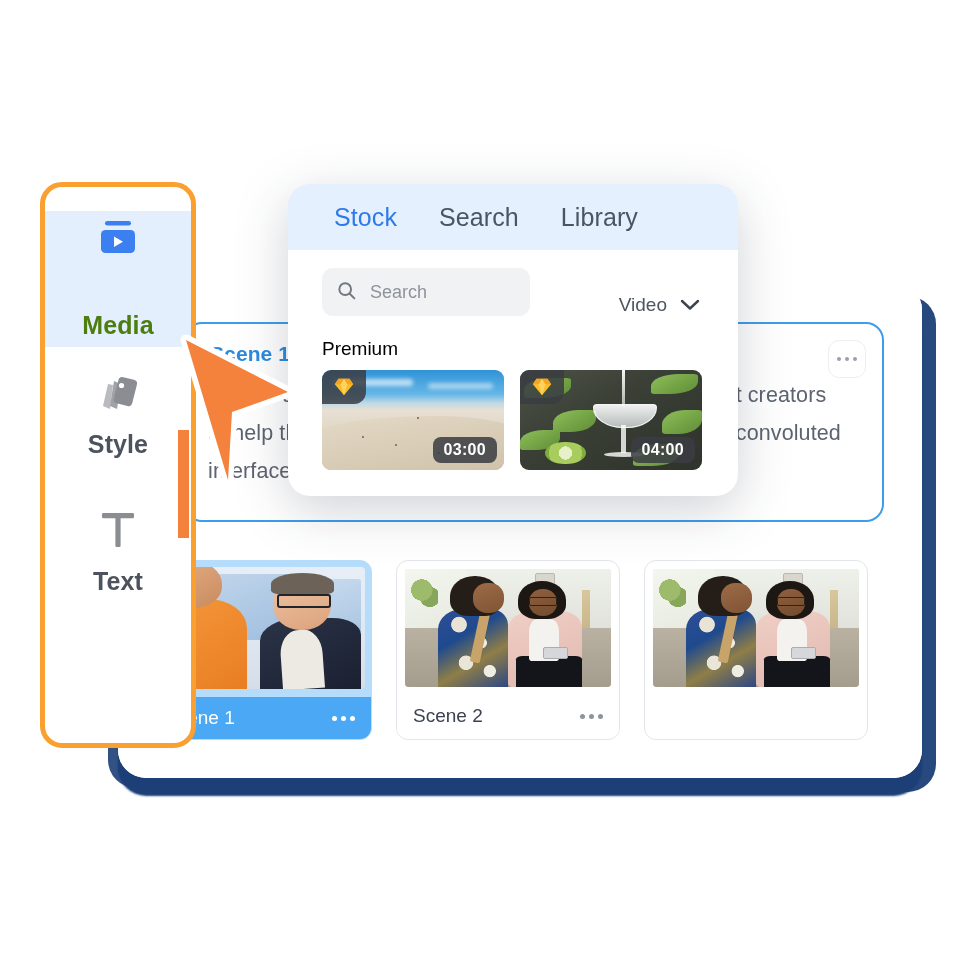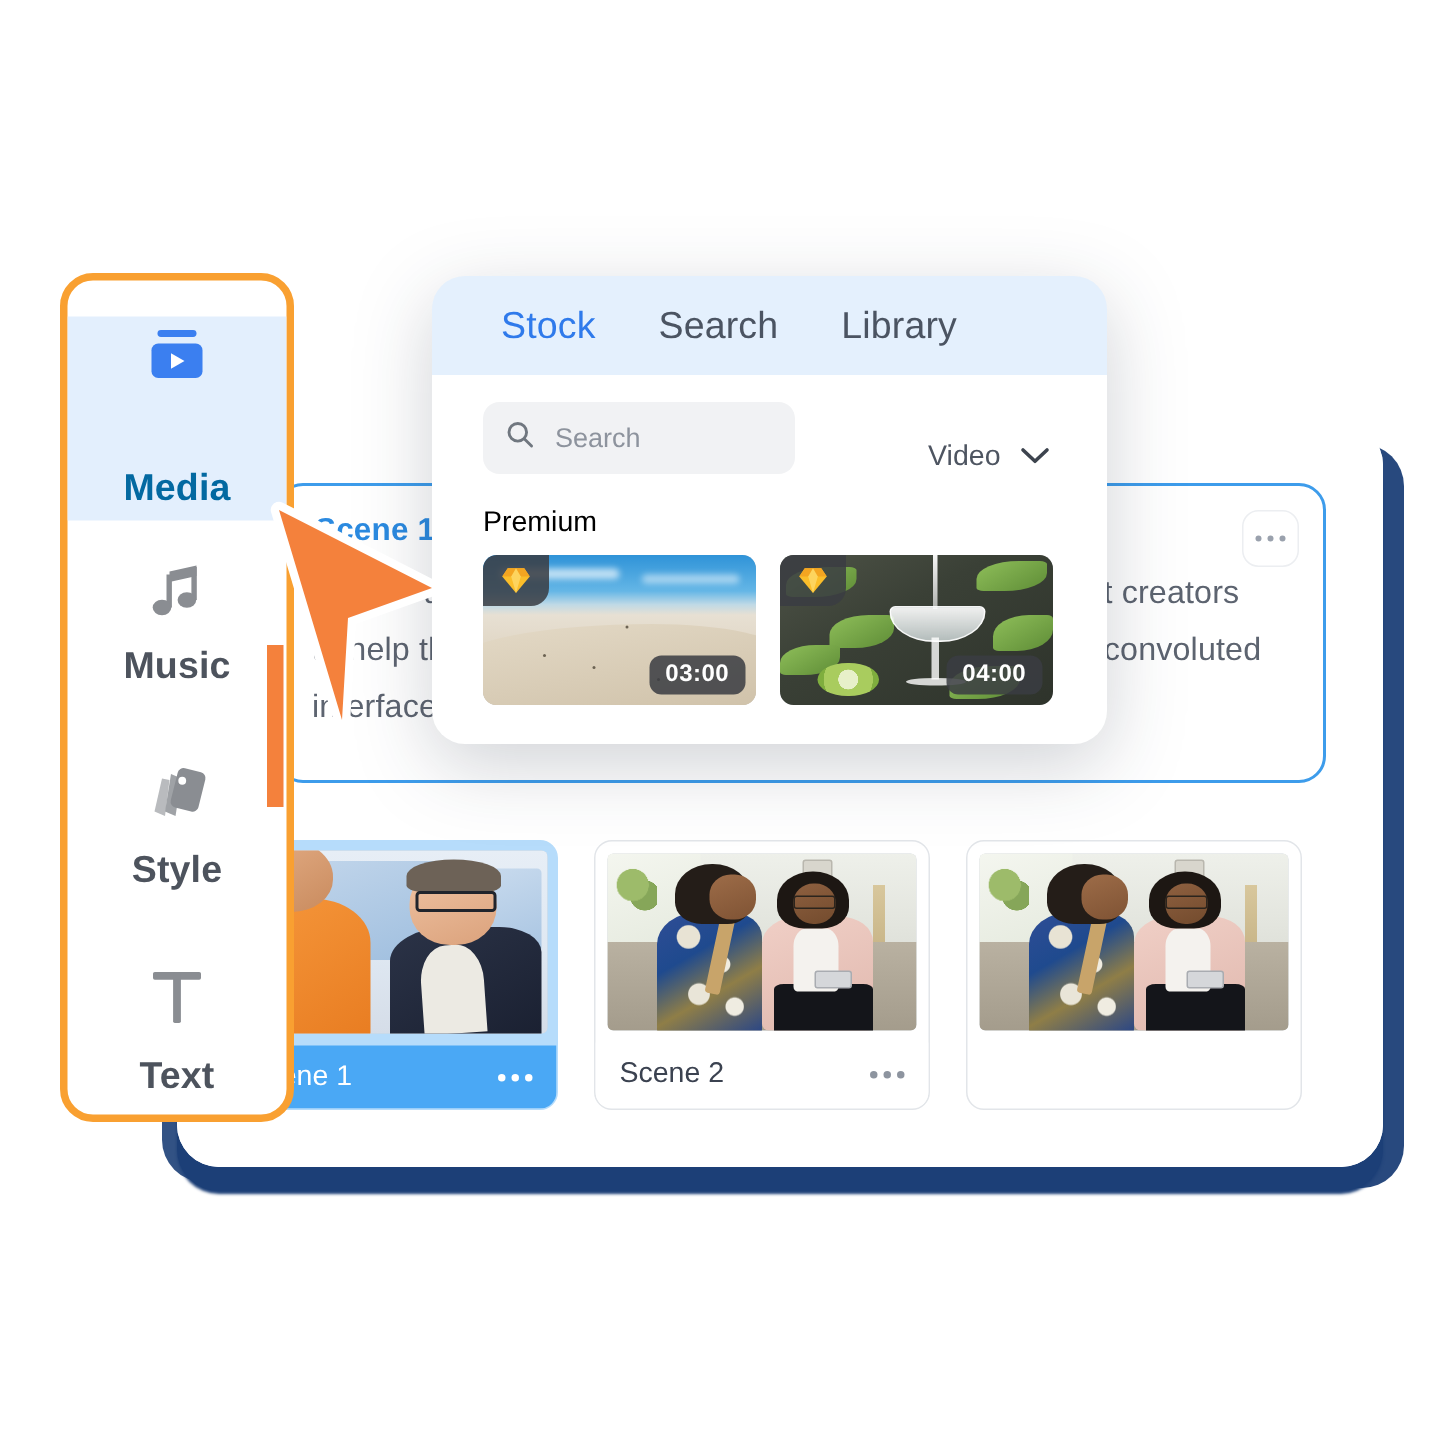--- a/index.html
+++ b/index.html
@@ -371,21 +371,21 @@
     gap: 10px;
   }
   .side-item.first { margin-top: 24px; }
   .side-item.active { background: #e3effd; }
   .side-label {
     font-size: 25px;
     font-weight: 700;
     color: #4d535d;
     letter-spacing: .1px;
   }
-  .side-item.active .side-label { color: #0369a1; margin-top: 36px; }
+  .side-item.active .side-label { color: #4d7c0f; margin-top: 36px; }
 
   
   .cursor {
     position: absolute;
     left: 170px;
     top: 330px;
     z-index: 60;
     width: 130px;
     height: 230px;
   }
@@ -585,32 +585,20 @@
       <span>
         <svg width="48" height="42" viewBox="0 0 48 42">
           <rect x="11" y="2" width="26" height="4.6" rx="2.3" fill="#3b7ff0"></rect>
           <rect x="7" y="11" width="34" height="23" rx="4.5" fill="#3b7ff0"></rect>
           <path d="M20 17.5l9 5.2-9 5.2z" fill="#ffffff"></path>
         </svg>
       </span>
       <span class="side-label">Media</span>
     </div>
 
-    <div class="side-item">
-      <span>
-        <svg width="44" height="44" viewBox="0 0 44 44">
-          <path d="M17 34V10l18-4v7l-18 4z" fill="#8a8d92"></path>
-          <rect x="15" y="12" width="3.6" height="22" fill="#8a8d92"></rect>
-          <rect x="31.6" y="7" width="3.6" height="22" fill="#8a8d92"></rect>
-          <ellipse cx="12" cy="34" rx="6.2" ry="5.2" fill="#8a8d92"></ellipse>
-          <ellipse cx="28.6" cy="29" rx="6.2" ry="5.2" fill="#8a8d92"></ellipse>
-        </svg>
-      </span>
-      <span class="side-label">Music</span>
-    </div>
 
     <div class="side-item">
       <span>
         <svg width="46" height="44" viewBox="0 0 46 44">
           <path d="M13 12 8 34l7 3 3-24z" fill="#b9bbbe"></path>
           <path d="M19 9 15 34l7 3 4-25z" fill="#9fa2a6"></path>
           <rect x="21" y="6" width="19" height="27" rx="4" transform="rotate(14 30 19)" fill="#8a8d92"></rect>
           <circle cx="26.5" cy="13.5" r="2.6" fill="#ffffff"></circle>
         </svg>
       </span>

